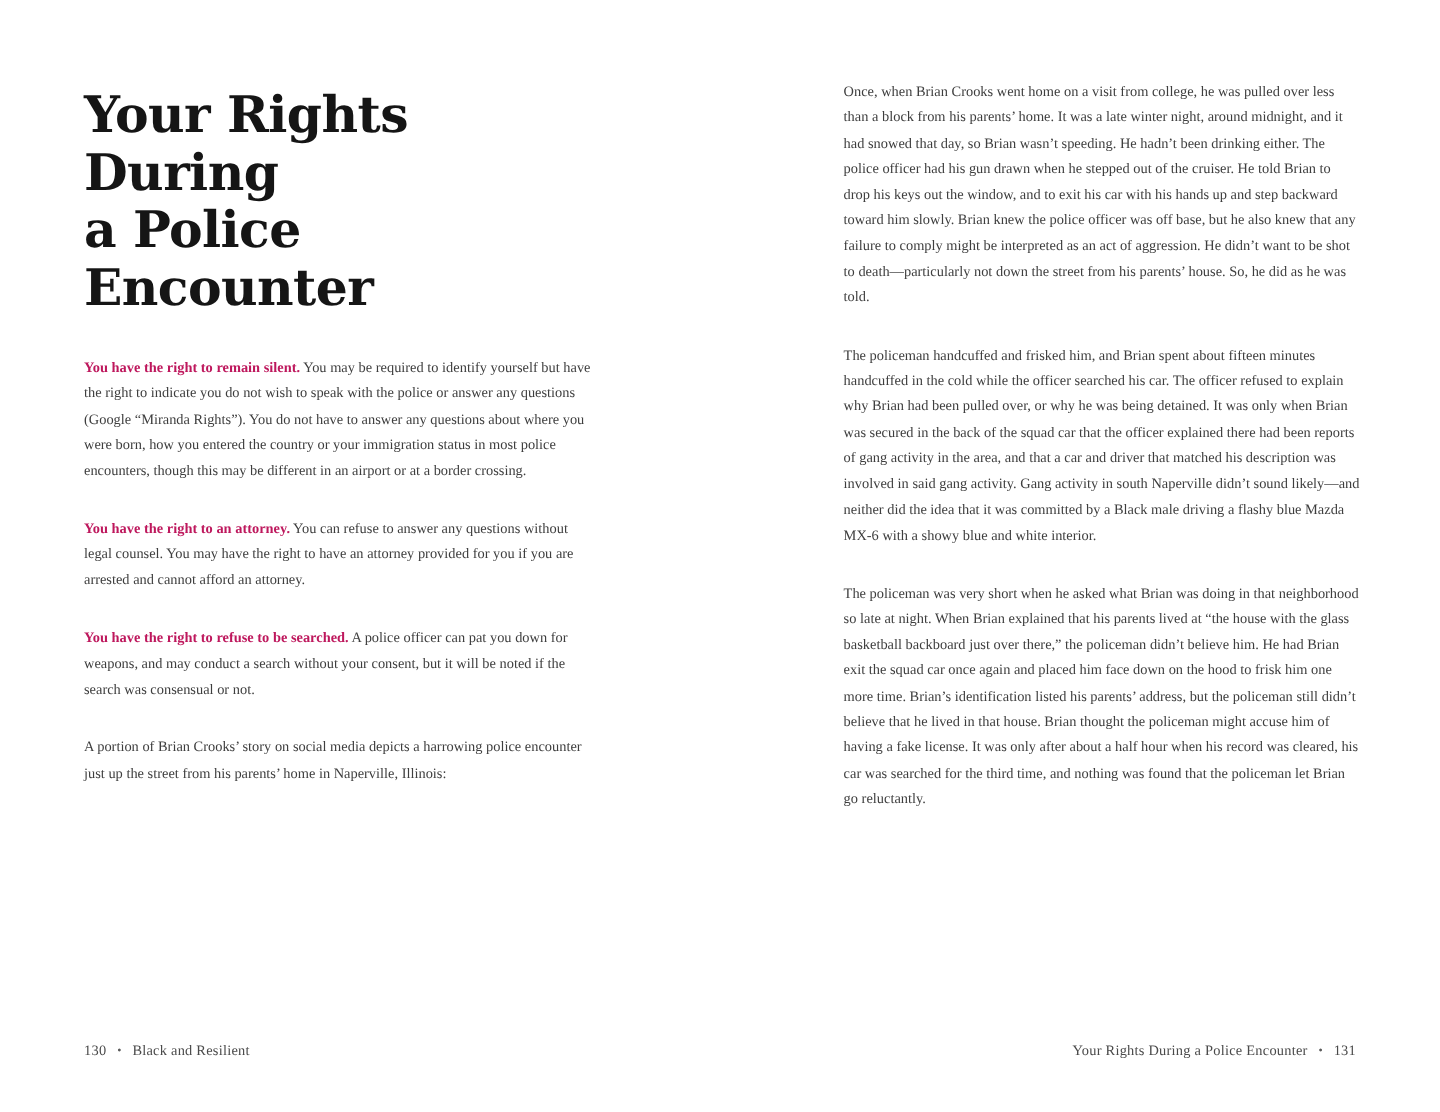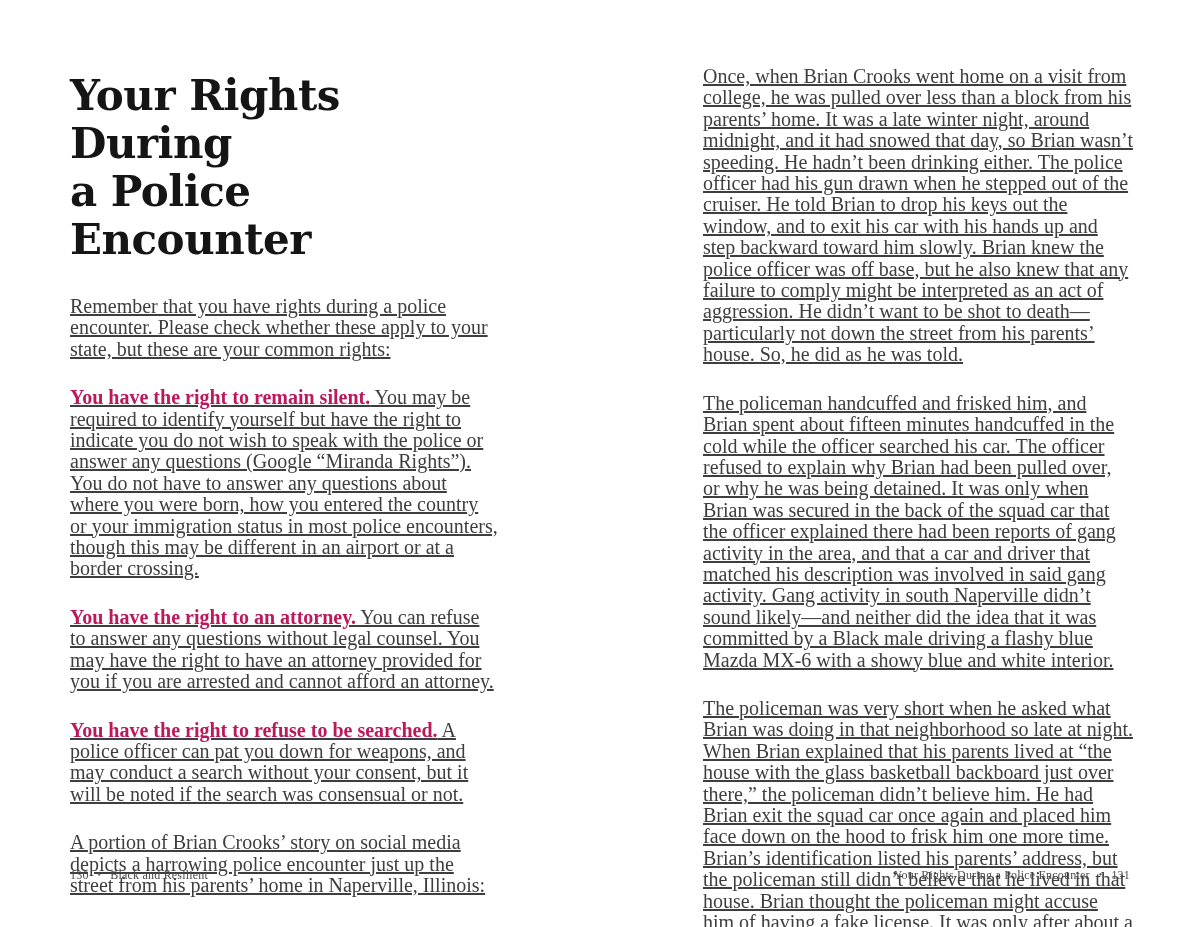--- a/index.html
+++ b/index.html
@@ -27,24 +27,23 @@
     font-weight: 700;
     font-size: 42px;
     line-height: 48px;
     letter-spacing: -0.5px;
     color: #151515;
   }
   h1.chapter-title span { display: block; }
 
   p.body-para {
     margin: 0 0 27px 0;
-    font-size: 20px;
+    font-size: 12px;
     line-height: 21.4px;
     color: #3e3e3e;
-    text-decoration: underline;
   }
   p.body-para:last-child { margin-bottom: 0; }
   p.body-para strong {
     font-weight: 700;
     color: #be185d;
   }
 
   .footer {
     position: absolute;
     top: 868px;
@@ -66,21 +65,20 @@
 </style>
 </head>
 <body>
 
 <div class="page-col left">
   <h1 class="chapter-title">
     <span>Your Rights During</span>
     <span>a Police Encounter</span>
   </h1>
 
-  <p class="body-para">Remember that you have rights during a police encounter. Please check whether these apply to your state, but these are your common rights:</p>
 
   <p class="body-para"><strong>You have the right to remain silent.</strong><span> You may be required to identify yourself but have the right to indicate you do not wish to speak with the police or answer any questions (Google “Miranda Rights”). You do not have to answer any questions about where you were born, how you entered the country or your immigration status in most police encounters, though this may be different in an airport or at a border crossing.</span></p>
 
   <p class="body-para"><strong>You have the right to an attorney.</strong><span> You can refuse to answer any questions without legal counsel. You may have the right to have an attorney provided for you if you are arrested and cannot afford an attorney.</span></p>
 
   <p class="body-para"><strong>You have the right to refuse to be searched.</strong><span> A police officer can pat you down for weapons, and may conduct a search without your consent, but it will be noted if the search was consensual or not.</span></p>
 
 
   <p class="body-para">A portion of Brian Crooks’ story on social media depicts a harrowing police encounter just up the street from his parents’ home in Naperville, Illinois:</p>
 </div>

